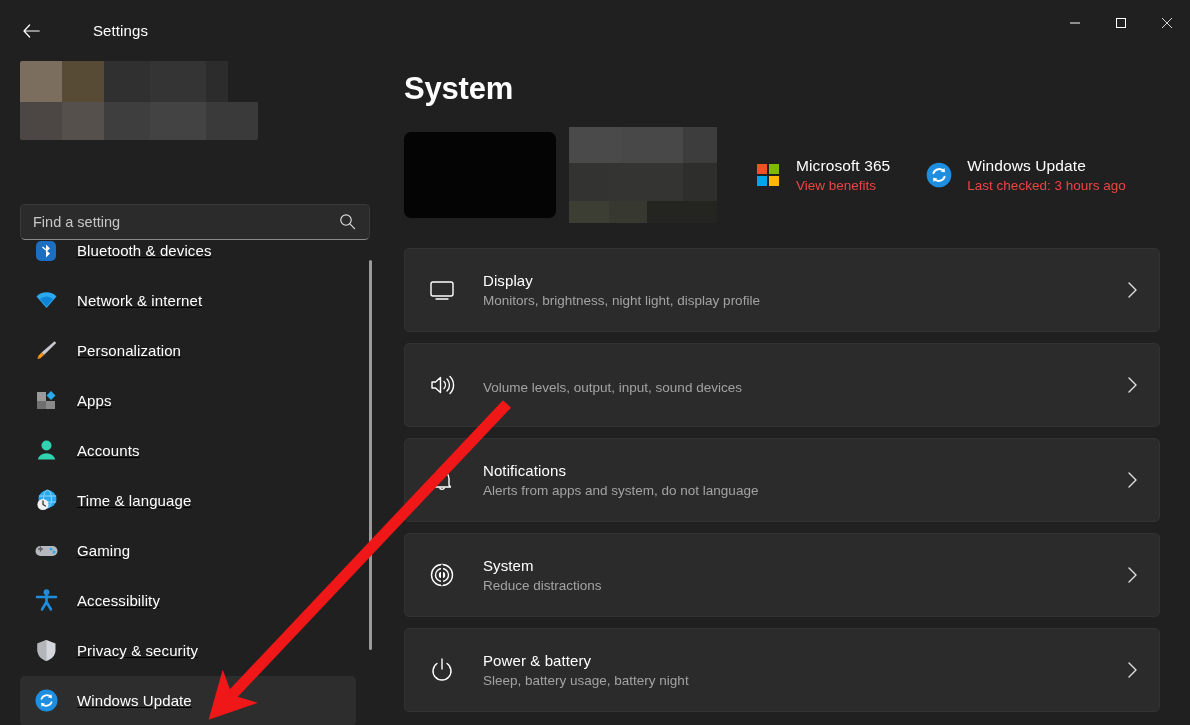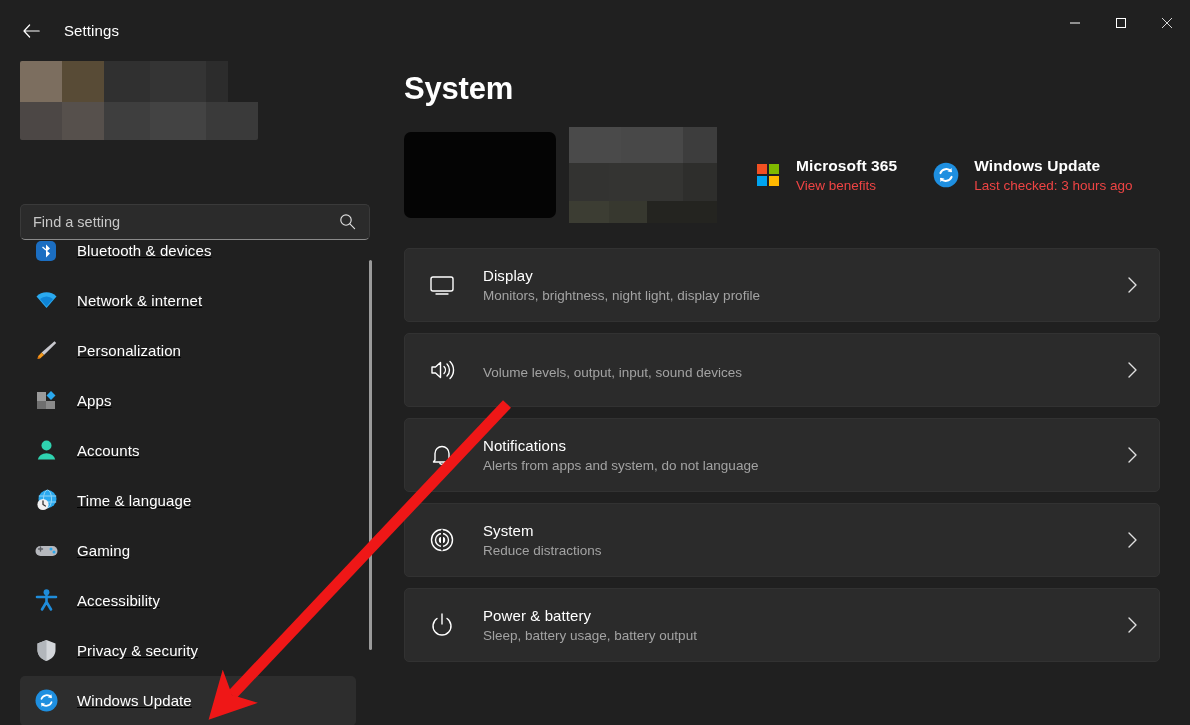--- a/index.html
+++ b/index.html
@@ -15,20 +15,21 @@
     background: #202020;
     display: flex; flex-direction: column;
   }
 
   
   .titlebar {
     height: 61px; flex: 0 0 61px;
     display: flex; align-items: center;
     background: #202020;
     position: relative;
+    gap: 29px;
   }
   .back-btn {
     width: 38px; height: 32px; margin-left: 12px;
     display: flex; align-items: center; justify-content: center;
     border-radius: 4px; cursor: pointer;
   }
   .title-text {
     color: #ffffff; font-size: 15px; margin-left: 14px; letter-spacing: .1px;
   }
   .win-controls {
@@ -132,31 +133,31 @@
   .hero-blur {
     width: 158px; height: 96px; margin-left: 13px;
     position: relative; overflow: hidden; flex: 0 0 158px;
   }
   .hero-item {
     display: flex; align-items: center; margin-left: 26px;
   }
   .hero-item.second { margin-left: 34px; }
   .hero-ico { width: 30px; height: 30px; flex: 0 0 30px; margin-right: 13px;
     display: flex; align-items: center; justify-content: center; }
-  .hero-title { color: #ffffff; font-size: 15.5px; font-weight: bold; letter-spacing: .1px; }
+  .hero-title { color: #ffffff; font-size: 15.5px; font-weight: normal; letter-spacing: .1px; }
   .hero-sub { color: #ef4444; font-size: 13.5px; margin-top: 3px; }
 
   .ms-logo { width: 22px; height: 22px; display: grid;
     grid-template-columns: 1fr 1fr; grid-template-rows: 1fr 1fr; gap: 2px; }
   .ms-logo i { display: block; }
 
   
   .cards { margin-top: 27px; }
   .card {
-    height: 74px; background: #2b2b2b;
+    height: 84px; background: #2b2b2b;
     border: 1px solid #323232;
     border-radius: 5px;
     display: flex; align-items: center;
     padding: 0 20px 0 22px;
     margin-bottom: 11px;
     cursor: pointer;
   }
   .card-ico {
     width: 30px; height: 30px; flex: 0 0 30px; margin-right: 26px;
     display: flex; align-items: center; justify-content: center;
@@ -489,21 +490,21 @@
 
         <div class="card">
           <span class="card-ico">
             <svg width="28" height="28" viewBox="0 0 28 28">
               <path d="M9 7.5 A9 9 0 1 0 19 7.5" stroke="#ffffff" stroke-width="1.4" fill="none" stroke-linecap="round"></path>
               <path d="M14 3 V13" stroke="#ffffff" stroke-width="1.4" stroke-linecap="round"></path>
             </svg>
           </span>
           <span class="card-text">
             <div class="card-title">Power &amp; battery</div>
-            <div class="card-sub">Sleep, battery usage, battery output</div>
+            <div class="card-sub">Sleep, battery usage, battery night</div>
           </span>
           <span class="chev">
             <svg width="13" height="20" viewBox="0 0 13 20">
                 <path d="M3 3 L10 10 L3 17" stroke="#e0e0e0" stroke-width="1.4" fill="none" stroke-linecap="round" stroke-linejoin="round"></path>
               </svg>
           </span>
         </div>
 
       </div>
     </div>

